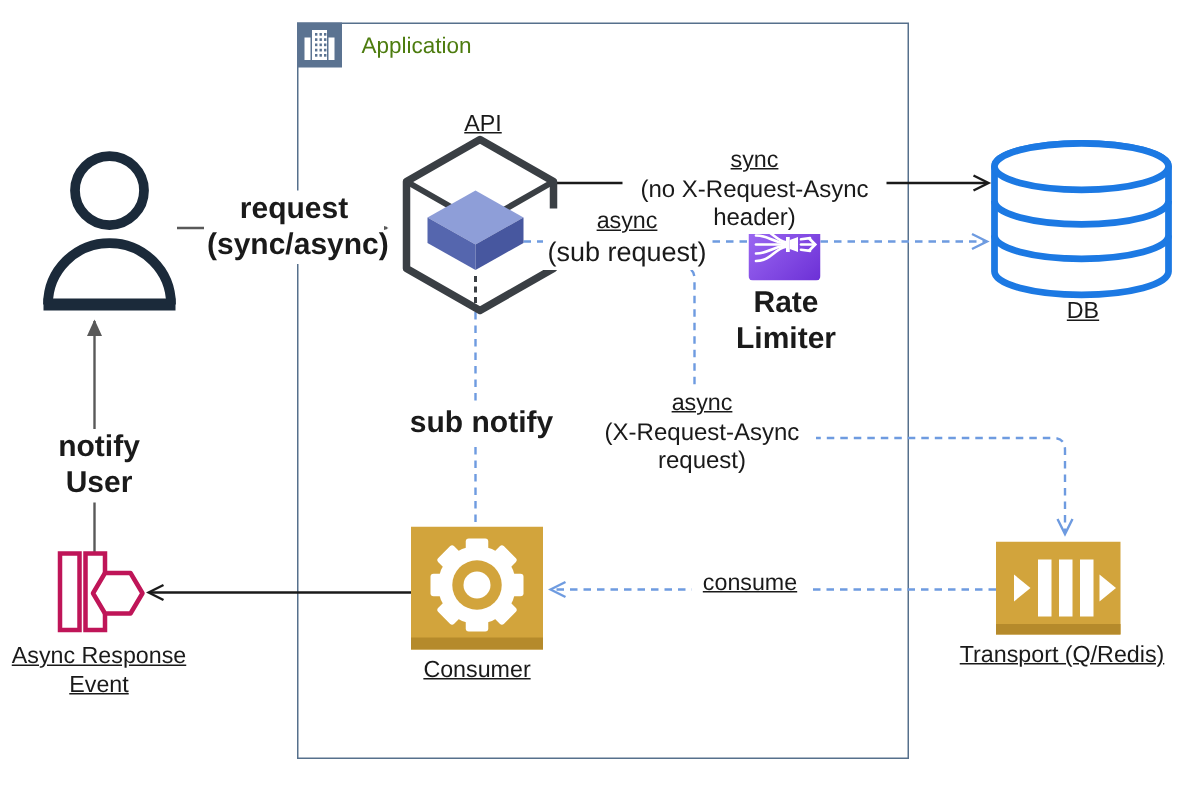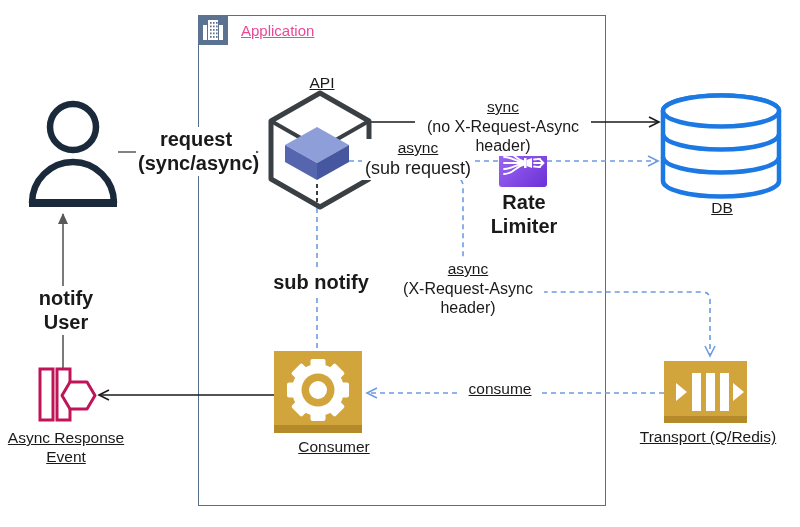--- a/index.html
+++ b/index.html
@@ -2,21 +2,21 @@
 <html><head>
 <meta charset="utf-8">
 <style>
   html,body{margin:0;padding:0;background:#fff;}
   .canvas{position:relative;width:800px;height:527px;background:#fff;overflow:hidden;
           font-family:"Liberation Sans","DejaVu Sans",sans-serif;color:#111;}
   .edges{position:absolute;left:0;top:0;z-index:2;}
   .appbox{position:absolute;left:198px;top:15px;width:406px;height:489px;
           border:1.5px solid #56708c;z-index:1;background:transparent;}
   .apphead-icon{position:absolute;left:-1px;top:-1px;width:30px;height:30px;background:#5b7391;}
-  .apphead-label{position:absolute;left:42px;top:6px;font-size:15px;color:#ec4899;text-decoration:underline;}
+  .apphead-label{position:absolute;left:42px;top:6px;font-size:15px;color:#4d7c0f;}
   .icon{position:absolute;z-index:3;}
   .lbl{position:absolute;z-index:4;text-align:center;line-height:1.22;color:#1a1a1a;}
   .lbl.bg{background:#fff;padding:0 2px;}
   .t15{font-size:15.5px;text-decoration:underline;}
   .t14{font-size:20px;font-weight:bold;}
   .t13{font-size:18px;}
   .t11{font-size:16px;}
 </style>
 </head>
 <body>
@@ -197,41 +197,41 @@
     <div class="t15">async</div>
     <div class="t13">(sub request)</div>
   </div>
 
   <div class="lbl bg" style="left:268px;top:270px;width:102px;">
     <div class="t14">sub notify</div>
   </div>
 
   <div class="lbl bg" style="left:392px;top:260px;width:148px;">
     <div class="t15">async</div>
-    <div class="t11">(X-Request-Async header)</div>
+    <div class="t11">(X-Request-Async request)</div>
   </div>
 
   <div class="lbl bg" style="left:461px;top:380px;width:74px;">
     <div class="t15">consume</div>
   </div>
 
   <div class="lbl bg" style="left:22px;top:286px;width:84px;">
     <div class="t14">notify User</div>
   </div>
 
   <div class="lbl" style="left:297px;top:74px;width:50px;">
     <div class="t15">API</div>
   </div>
   <div class="lbl" style="left:478px;top:190px;width:92px;">
     <div class="t14">Rate Limiter</div>
   </div>
   <div class="lbl" style="left:697px;top:199px;width:50px;">
     <div class="t15">DB</div>
   </div>
-  <div class="lbl" style="left:277px;top:438px;width:82px;margin-left:16px;">
+  <div class="lbl" style="left:277px;top:438px;width:82px;">
     <div class="t15">Consumer</div>
   </div>
   <div class="lbl" style="left:634px;top:428px;width:148px;">
     <div class="t15">Transport (Q/Redis)</div>
   </div>
   <div class="lbl" style="left:2px;top:429px;width:128px;">
     <div class="t15">Async Response</div>
     <div class="t15">Event</div>
   </div>
 

